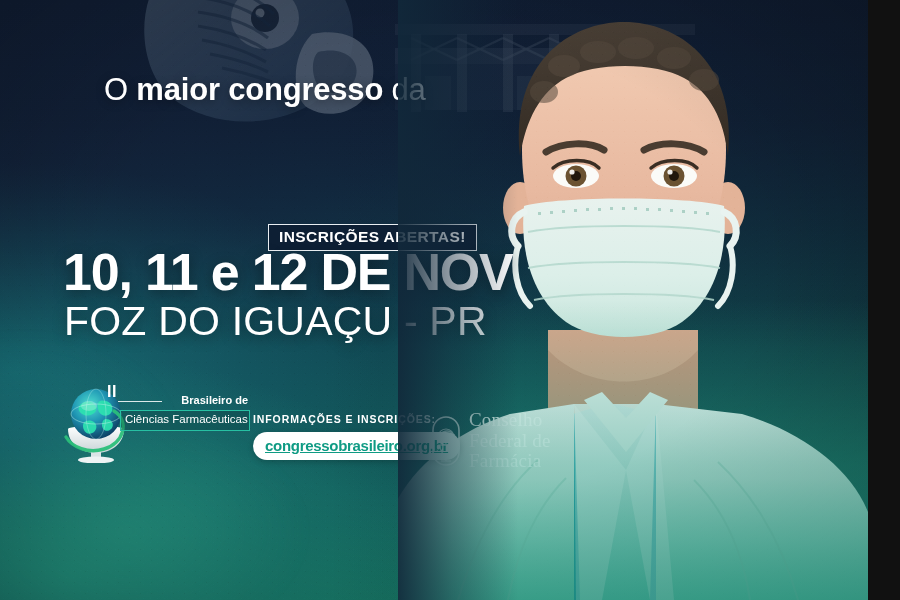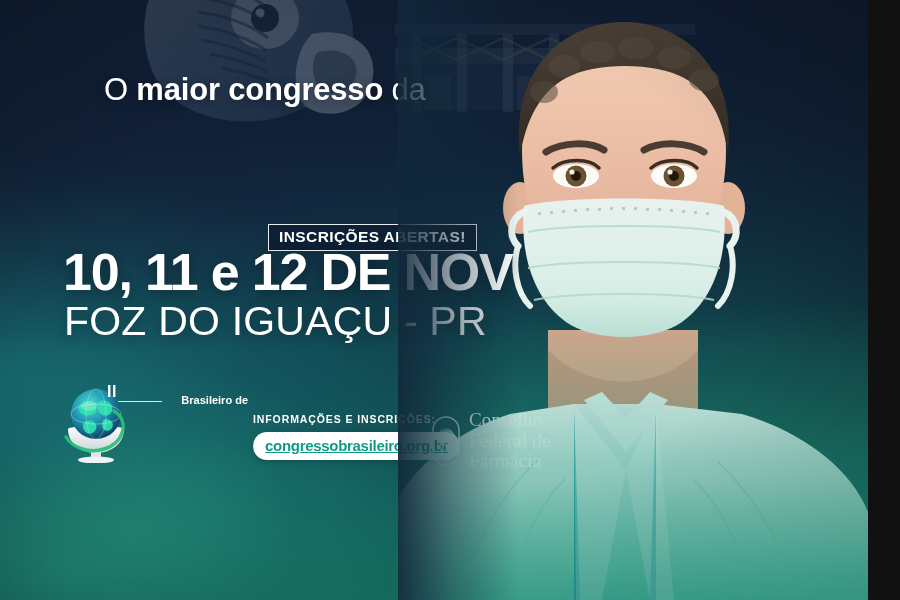--- a/index.html
+++ b/index.html
@@ -455,20 +455,21 @@
         <ellipse cx="36" cy="29" rx="25" ry="10" fill="none" stroke="#bff1ea" stroke-width="1" opacity=".45"></ellipse>
         <ellipse cx="36" cy="29" rx="10" ry="25" fill="none" stroke="#bff1ea" stroke-width="1" opacity=".35"></ellipse>
         <ellipse cx="29" cy="21" rx="8" ry="5" fill="#ffffff" opacity=".25"></ellipse>
 
         <path d="M54 26 C70 36 64 58 44 64 C28 69 12 62 6 52" stroke="#2bbf7a" stroke-width="3.4" fill="none" stroke-linecap="round" opacity=".95"></path>
       </svg>
     </div>
     <div class="cl-ii">II</div>
     <div class="cl-text">
       <div class="cl-sub">Brasileiro de</div>
+      <div class="cl-box">Ciências Farmacêuticas</div>
     </div>
   </div>
 
   <div class="urlblock">
     <div class="url-label">INFORMAÇÕES E INSCRIÇÕES:</div>
     <a class="url-pill" href="#">congressobrasileiro.org.br</a>
   </div>
 
   <div class="cff">
     <div class="cff-mark">

